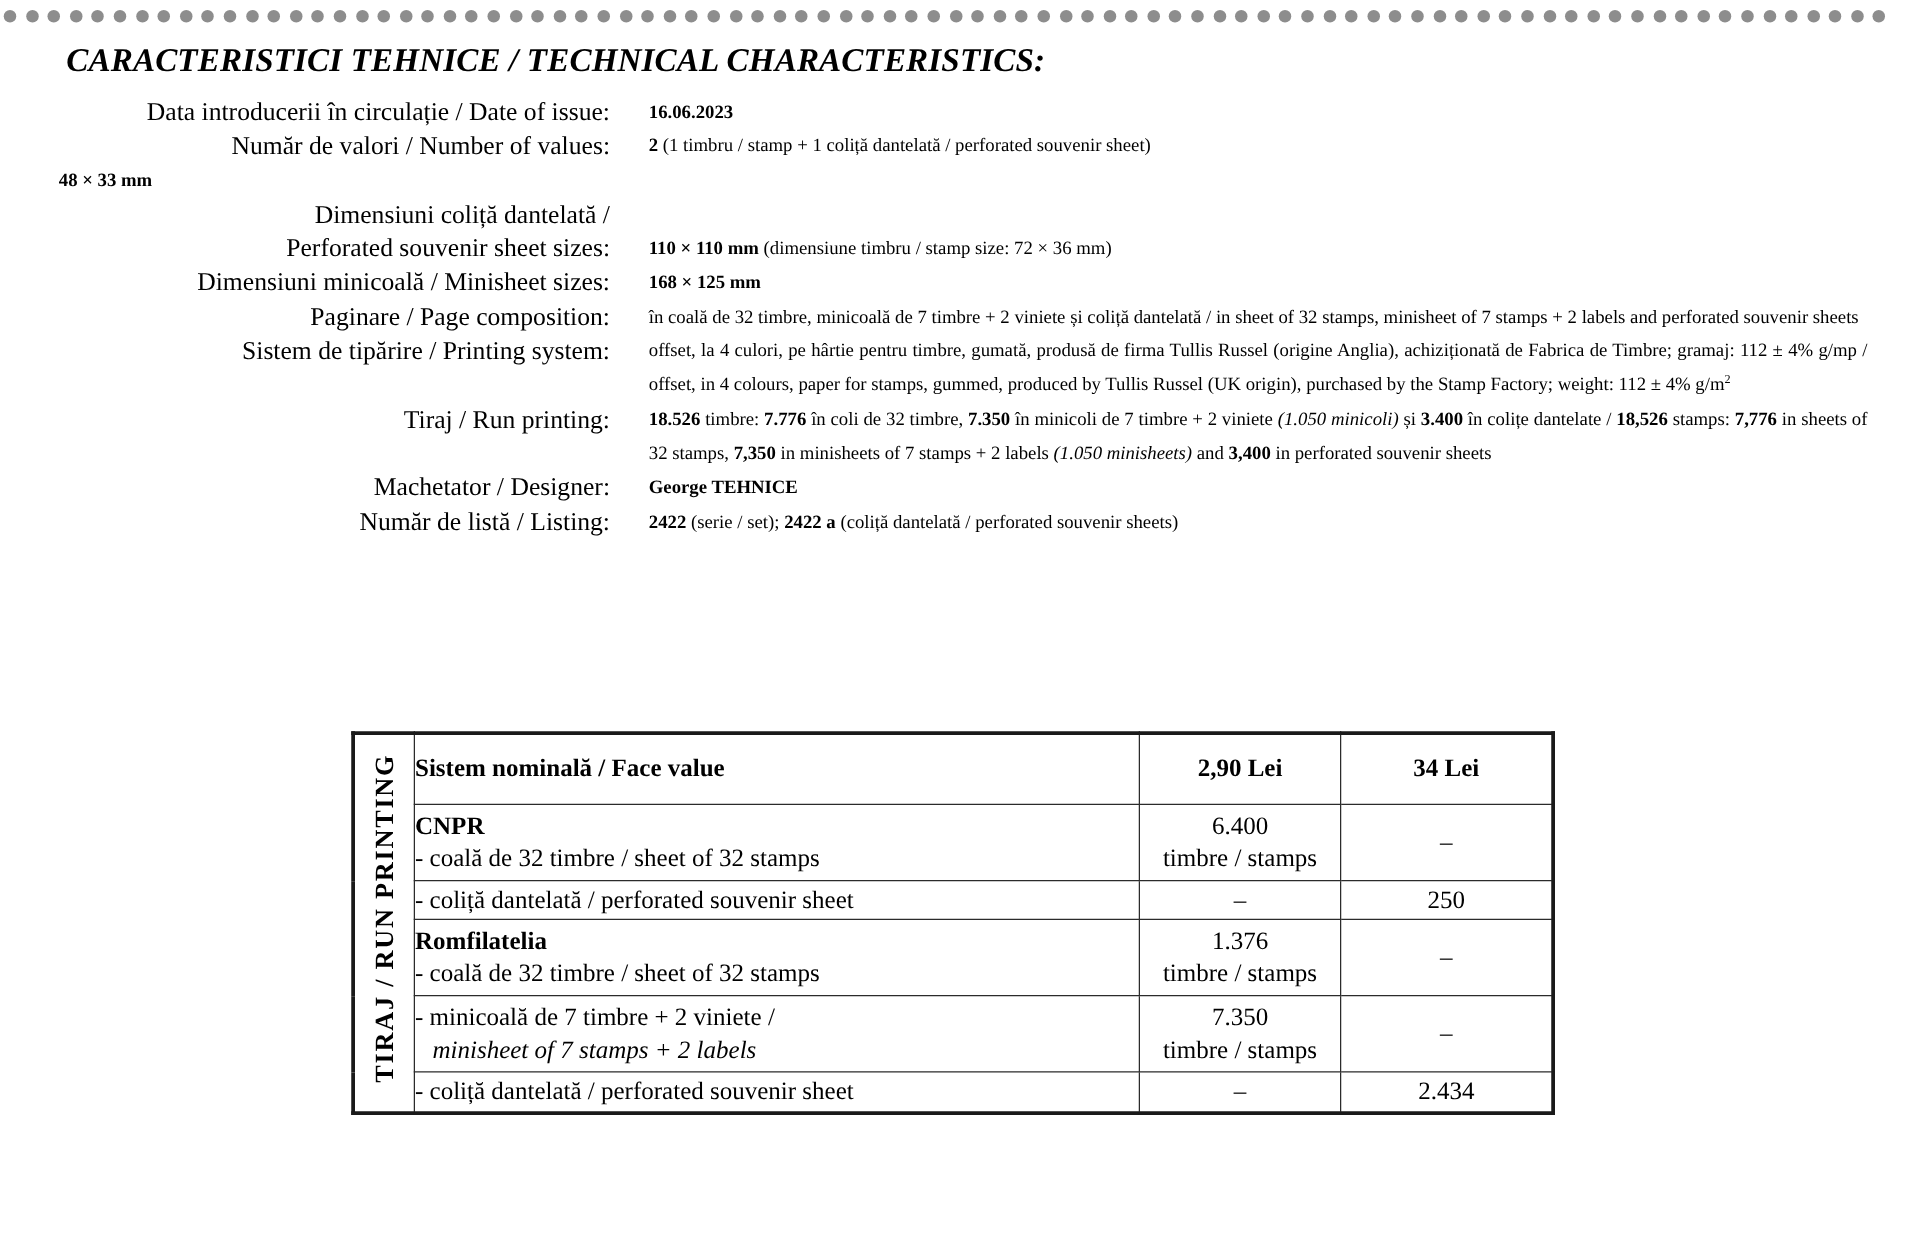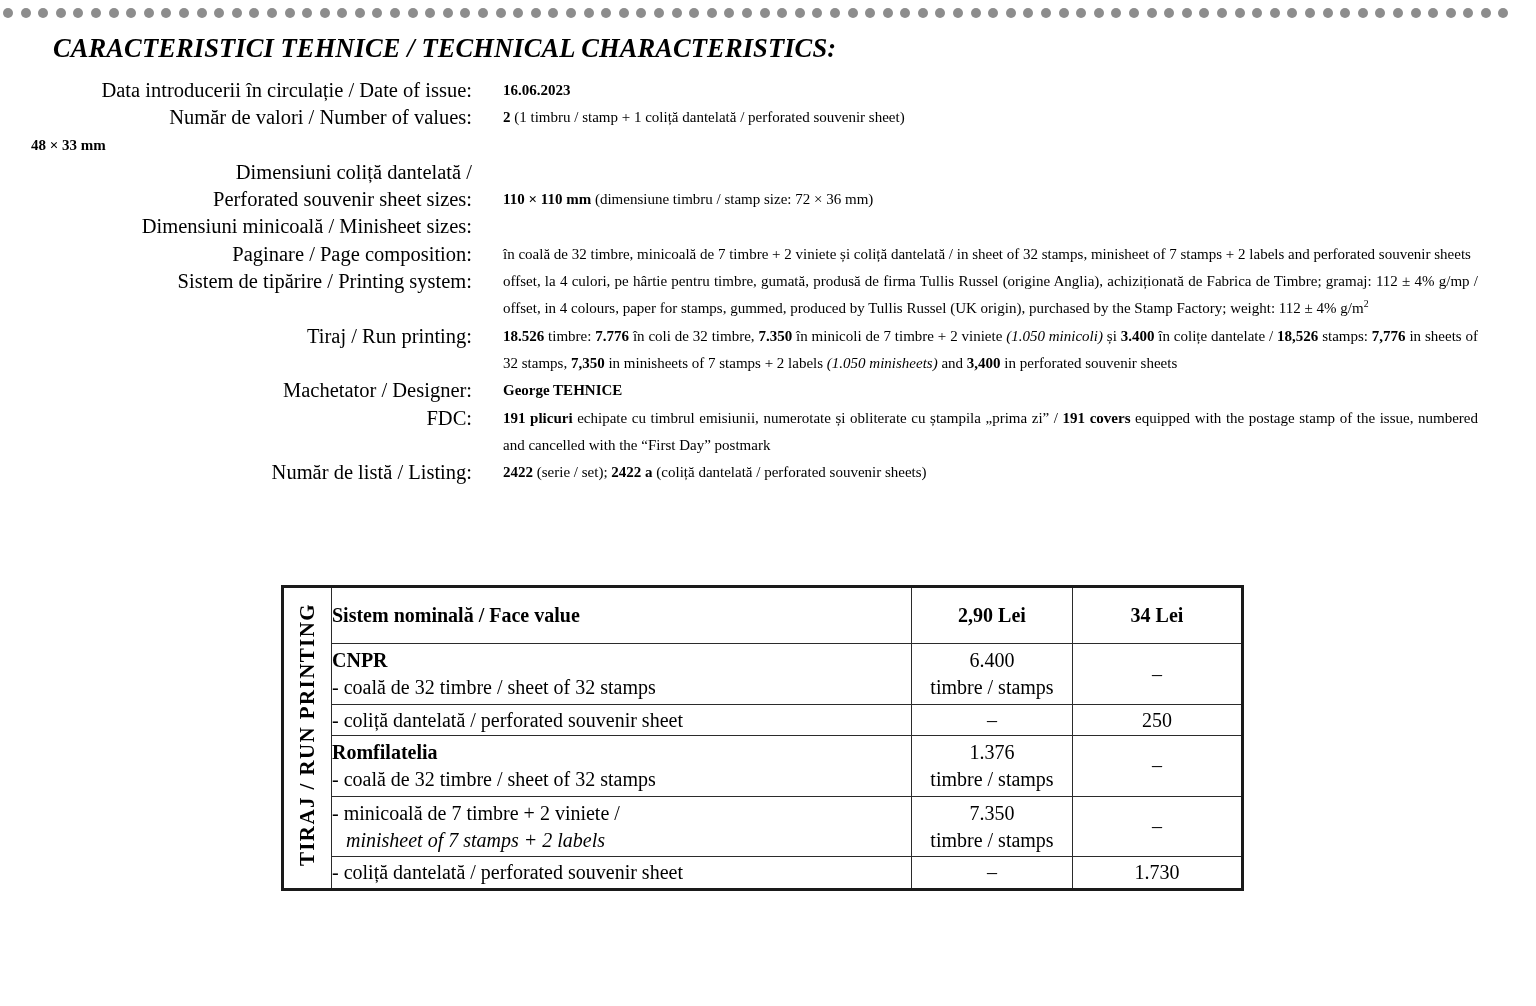--- a/index.html
+++ b/index.html
@@ -47,21 +47,21 @@
     font-size: 26.5px;
     font-weight: bold;
     font-style: italic;
     letter-spacing: 0.1px;
     white-space: nowrap;
   }
 
   
   .specs {
     position: absolute;
-    left: 0;
+    left: 16px;
     top: 77px;
     width: 1500px;
   }
   .spec-row {
     display: flex;
     align-items: flex-start;
     width: 100%;
   }
   .spec-label {
     width: 472px;
@@ -253,40 +253,37 @@
     <div class="spec-row">
       <div class="spec-value"><b>48 × 33 mm</b></div>
     </div>
     <div class="spec-row">
       <div class="spec-label">Dimensiuni coliță dantelată /
 Perforated souvenir sheet sizes:</div>
       <div class="spec-value" style="padding-top: 27.3px;"><b>110 × 110 mm</b> (dimensiune timbru / stamp size: 72 × 36 mm)</div>
     </div>
     <div class="spec-row">
       <div class="spec-label">Dimensiuni minicoală / Minisheet sizes:</div>
+      <div class="spec-value"><b>168 × 125 mm</b></div>
     </div>
     <div class="spec-row">
       <div class="spec-label">Paginare / Page composition:</div>
       <div class="spec-value justify">în coală de 32 timbre, minicoală de 7 timbre + 2 viniete și coliță dantelată / in sheet of 32 stamps, minisheet of 7 stamps + 2 labels and perforated souvenir sheets</div>
     </div>
     <div class="spec-row">
       <div class="spec-label">Sistem de tipărire / Printing system:</div>
       <div class="spec-value justify">offset, la 4 culori, pe hârtie pentru timbre, gumată, produsă de firma Tullis Russel (origine Anglia), achiziționată de Fabrica de Timbre; gramaj: 112 ± 4% g/mp / offset, in 4 colours, paper for stamps, gummed, produced by Tullis Russel (UK origin), purchased by the Stamp Factory; weight: 112 ± 4% g/m<sup>2</sup></div>
     </div>
     <div class="spec-row">
       <div class="spec-label">Tiraj / Run printing:</div>
       <div class="spec-value justify"><b>18.526</b> timbre: <b>7.776</b> în coli de 32 timbre, <b>7.350</b> în minicoli de 7 timbre + 2 viniete <i class="em">(1.050 minicoli)</i> și <b>3.400</b> în colițe dantelate / <b>18,526</b> stamps: <b>7,776</b> in sheets of 32 stamps, <b>7,350</b> in minisheets of 7 stamps + 2 labels <i class="em">(1.050 minisheets)</i> and <b>3,400</b> in perforated souvenir sheets</div>
     </div>
     <div class="spec-row">
       <div class="spec-label">Machetator / Designer:</div>
       <div class="spec-value"><b>George TEHNICE</b></div>
-    </div>
-    <div class="spec-row">
-      <div class="spec-label">FDC:</div>
-      <div class="spec-value justify"><b>191 plicuri</b> echipate cu timbrul emisiunii, numerotate și obliterate cu ștampila „prima zi” / <b>191 covers</b> equipped with the postage stamp of the issue, numbered and cancelled with the “First Day” postmark</div>
     </div>
     <div class="spec-row">
       <div class="spec-label">Număr de listă / Listing:</div>
       <div class="spec-value"><b>2422</b> (serie / set); <b>2422 a</b> (coliță dantelată / perforated souvenir sheets)</div>
     </div>
   </div>
 
 <div class="run-table-wrap">
   <table class="run-table">
     <tbody id="run-table-body">
@@ -325,17 +322,17 @@
             <span class="indent2">minisheet of 7 stamps + 2 labels</span>
           </td>
           <td class="num"><span>7.350</span><br><span>timbre / stamps</span></td>
           <td class="num2"><span>–</span></td>
         </tr>
         <tr>
           <td class="desc">
             <span class="sub">- coliță dantelată / perforated souvenir sheet</span>
           </td>
           <td class="num"><span>–</span></td>
-          <td class="num2"><span>1.730</span></td>
+          <td class="num2"><span>2.434</span></td>
         </tr>
       </tbody>
   </table>
 </div>
 
 </body></html>

